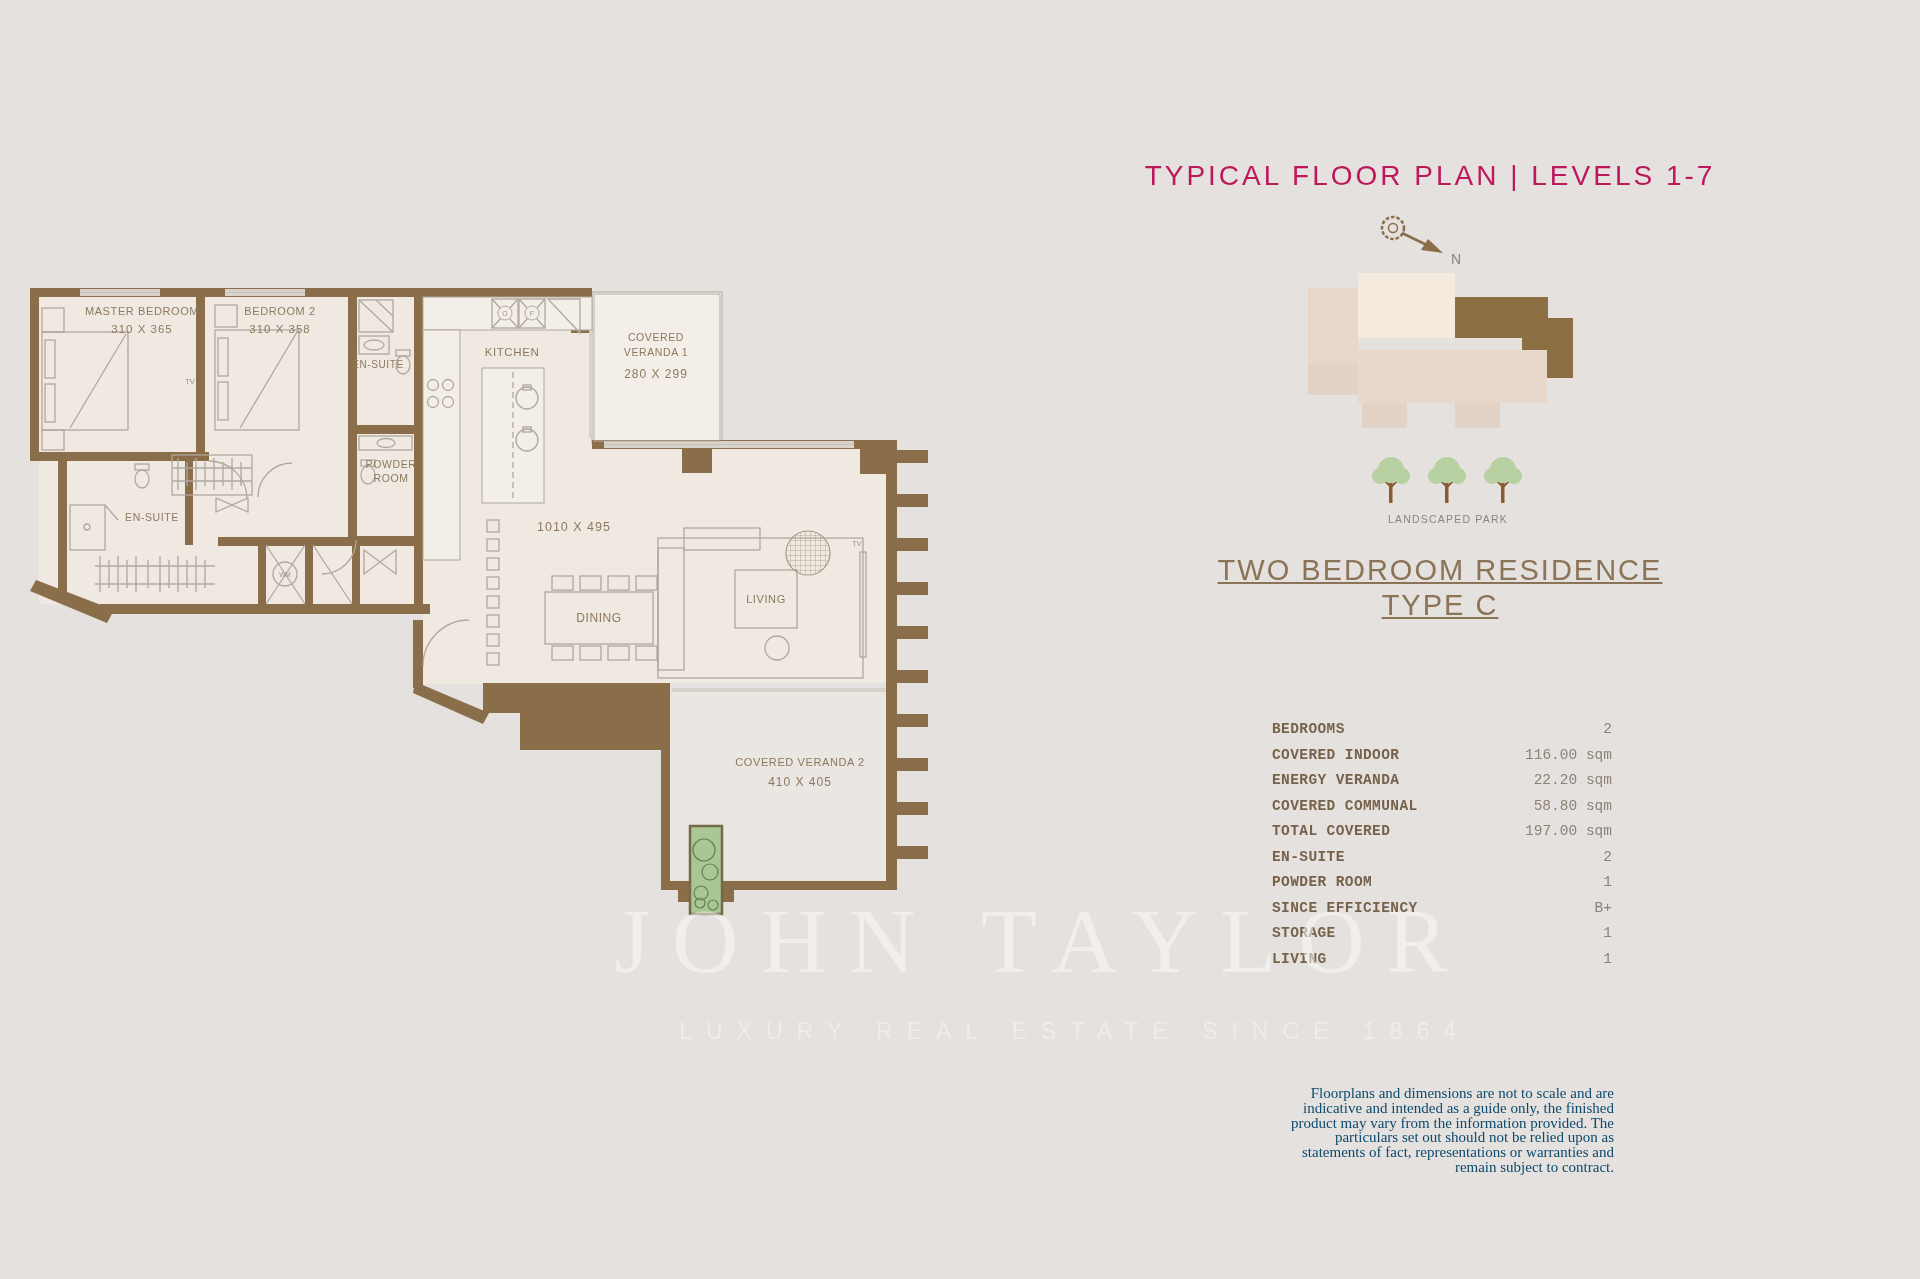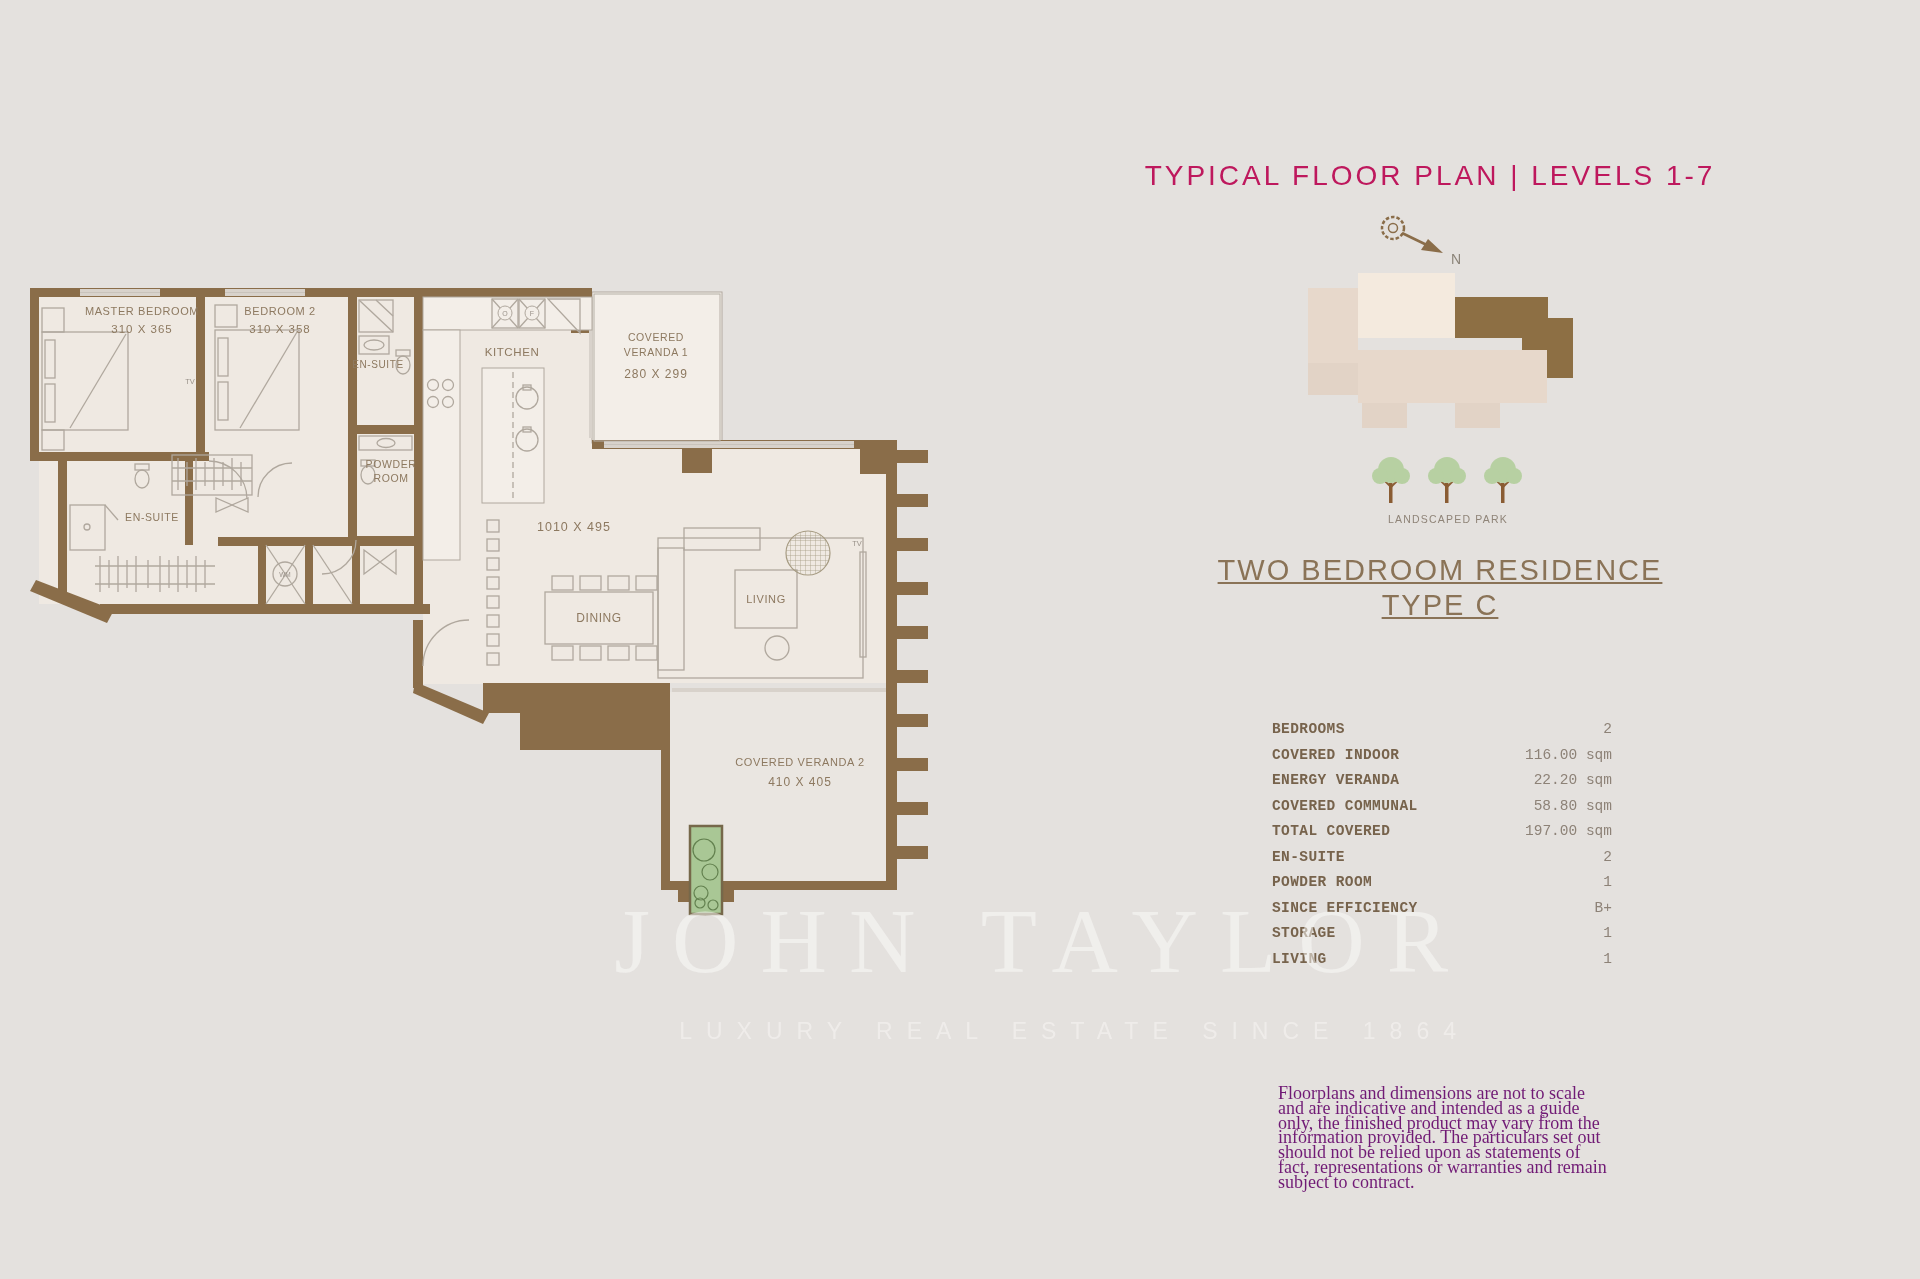--- a/index.html
+++ b/index.html
@@ -10,22 +10,22 @@
   .plan-title{left:1100px;top:160px;width:660px;text-align:center;
       font-size:28px;letter-spacing:3px;color:#be185d;font-weight:500;}
   .residence-title{left:1160px;top:553px;width:560px;text-align:center;
       font-size:29px;line-height:35px;letter-spacing:2px;color:#8a7357;font-weight:500;text-decoration:underline;}
   .park-label{left:1348px;top:513px;width:200px;text-align:center;
       font-size:10.5px;letter-spacing:1.2px;color:#8f8478;}
   .specs{left:1272px;top:681px;width:340px;font-family:Liberation Mono, monospace;margin-top:40px;}
   .spec-row{display:flex;justify-content:space-between;align-items:baseline;height:25.5px;}
   .spec-label{font-size:14.5px;font-weight:bold;letter-spacing:.4px;color:#77634c;}
   .spec-value{font-size:14.5px;color:#8d8277;}
-  .disclaimer{left:1278px;top:1086px;width:336px;text-align:left;
-      font-family:"Liberation Serif",serif;font-size:18px;line-height:14.8px;color:#701a75;}
+  .disclaimer{left:1278px;top:1086px;width:336px;text-align:right;
+      font-family:"Liberation Serif",serif;font-size:15px;line-height:14.8px;color:#0c4a6e;}
   
   .watermark{left:460px;top:888px;width:1010px;text-align:right;pointer-events:none;z-index:5;}
   .wm-brand{font-family:"Liberation Serif",serif;font-size:92px;letter-spacing:22px;
       color:rgba(252,251,249,0.52);white-space:nowrap;}
   .wm-tag{margin-top:24px;font-family:"Liberation Sans",sans-serif;font-size:23px;
       letter-spacing:14px;color:rgba(252,251,249,0.45);white-space:nowrap;}
   
   .wall{fill:#8a6d49;}
   .floor{fill:#efe9e2;}
   .vfloor{fill:#eae6e1;}

